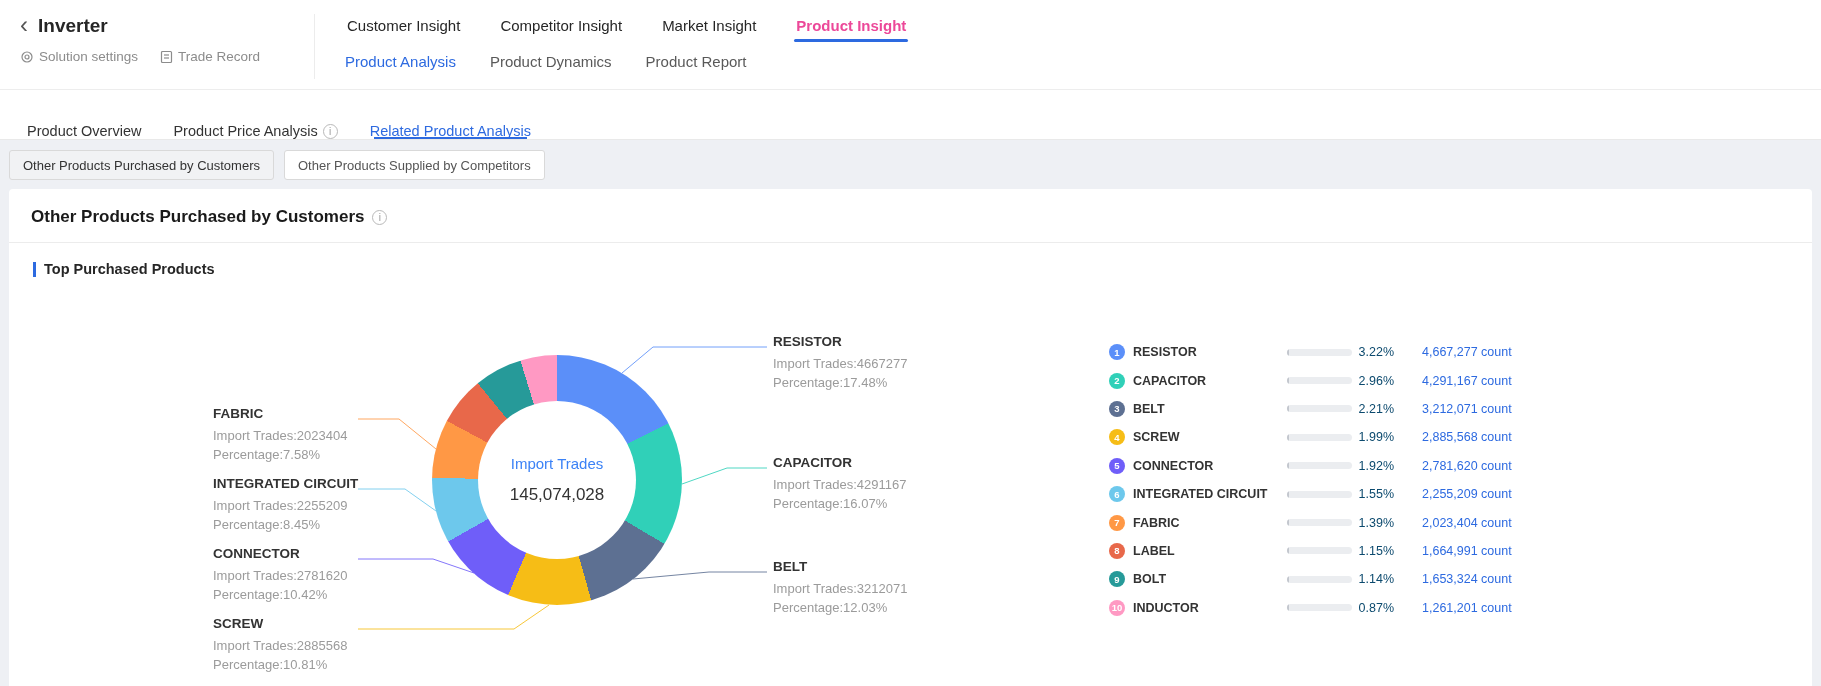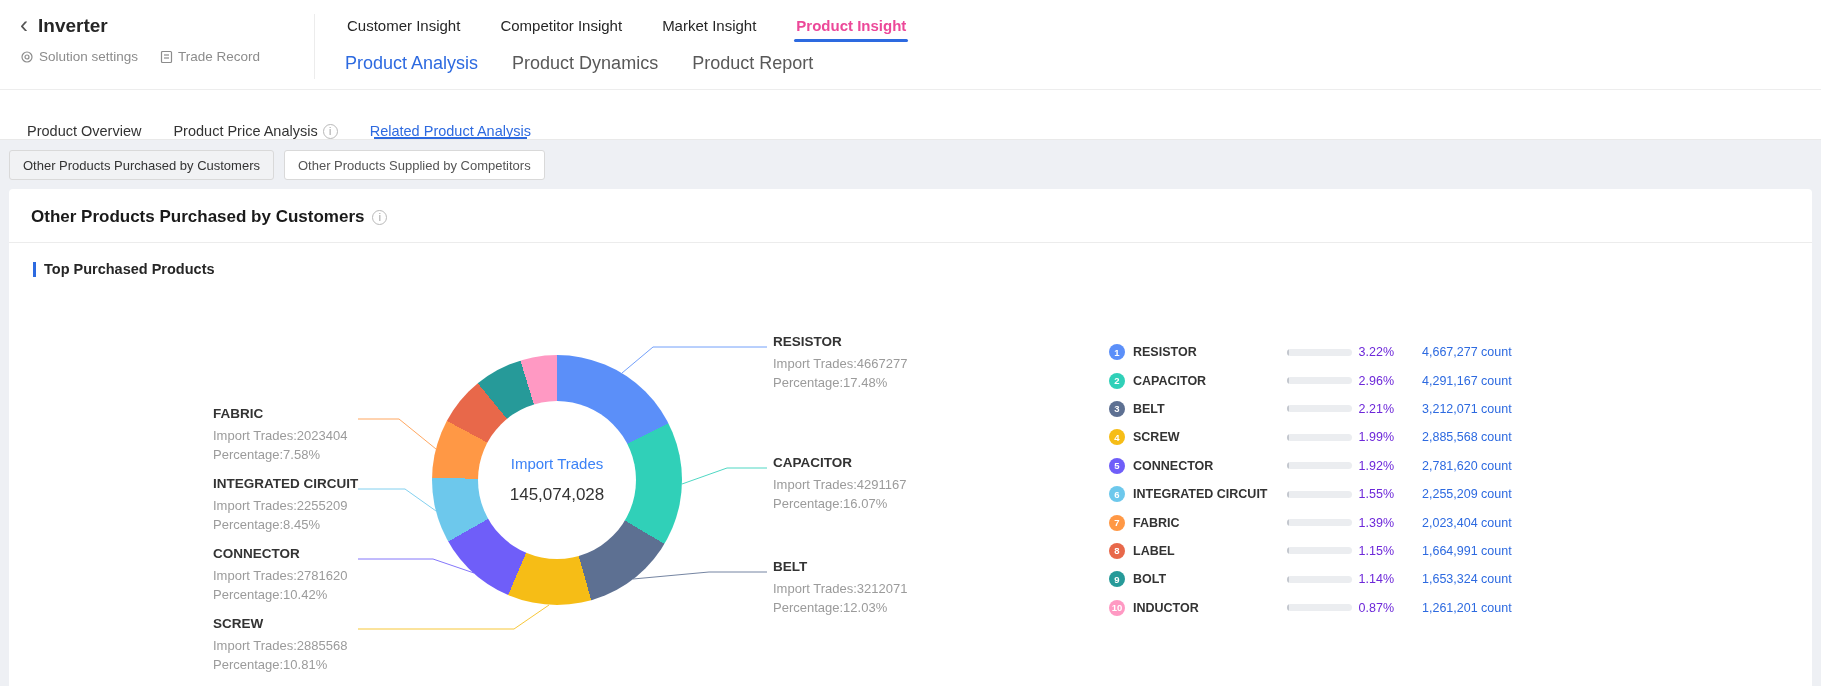--- a/index.html
+++ b/index.html
@@ -14,21 +14,21 @@
   .app-title { font-size:19px; font-weight:700; color:#262626; }
   .links-row { display:flex; gap:22px; margin-top:9px; color:#8c8c8c; font-size:13.5px; align-items:center; }
   .hlink { display:inline-flex; align-items:center; gap:5px; cursor:pointer; }
   .hlink svg { display:block; }
   .header-tabs { border-left:1px solid #ececec; margin:14px 0 10px; padding-left:30px; flex:1; }
   .top-tabs { display:flex; gap:36px; align-items:flex-start; height:34px; }
   .top-tab { position:relative; font-size:15px; color:#262626; cursor:pointer; padding:3px 2px 8px; }
   .top-tab.active { font-weight:700; color:#ec4899; }
   .top-tab.active::after { content:''; position:absolute; left:0; right:0; bottom:0; height:3px;
     background:#2d6ae0; border-radius:2px; }
-  .sub-tabs { display:flex; gap:34px; margin-top:5px; font-size:18px; color:#595959; }
+  .sub-tabs { display:flex; gap:34px; margin-top:5px; font-size:15px; color:#595959; }
   .sub-tab { cursor:pointer; }
   .sub-tab.active { color:#2d6ae0; }
 
   
   .toolbar { height:50px; background:#fff; border-bottom:1px solid #e9e9e9; display:flex;
     align-items:stretch; padding:0 27px; }
   .tb-tab { display:flex; align-items:flex-end; gap:5px; margin-right:32px; font-size:14.5px;
     color:#333; cursor:pointer; position:relative; }
   .tb-tab.active { color:#2d6ae0; }
   .tb-tab.active::after { content:''; position:absolute; left:4px; right:4px; bottom:0; height:2px; background:#2d6ae0; }
@@ -64,21 +64,21 @@
   .co-line { font-size:13px; color:#9b9b9b; line-height:19px; }
 
   
   .ranking { position:absolute; left:1100px; top:149px; }
   .rank-row { display:flex; align-items:center; height:28.4px; cursor:pointer; }
   .badge { width:16px; height:16px; border-radius:50%; color:#fff; font-size:9.5px; font-weight:700;
     display:inline-flex; align-items:center; justify-content:center; flex:0 0 16px; }
   .rk-name { margin-left:8px; width:154px; font-size:12.5px; font-weight:600; color:#333; white-space:nowrap; }
   .rk-bar { width:65px; height:7px; background:#ebedf0; border-radius:4px; overflow:hidden; }
   .rk-fill { display:block; height:100%; background:#c3c7ce; border-radius:4px; min-width:2px; }
-  .rk-pct { width:42px; text-align:right; font-size:12.5px; color:#6d28d9; }
+  .rk-pct { width:42px; text-align:right; font-size:12.5px; color:#0c4a6e; }
   .rk-count { margin-left:28px; width:150px; font-size:12.5px; color:#2d6ae0; }
 
   .dl-icon { display:inline-block; }
 </style>
 </head>
 <body>
 
 <div class="header">
   <div class="header-left">
     <div class="title-row">

